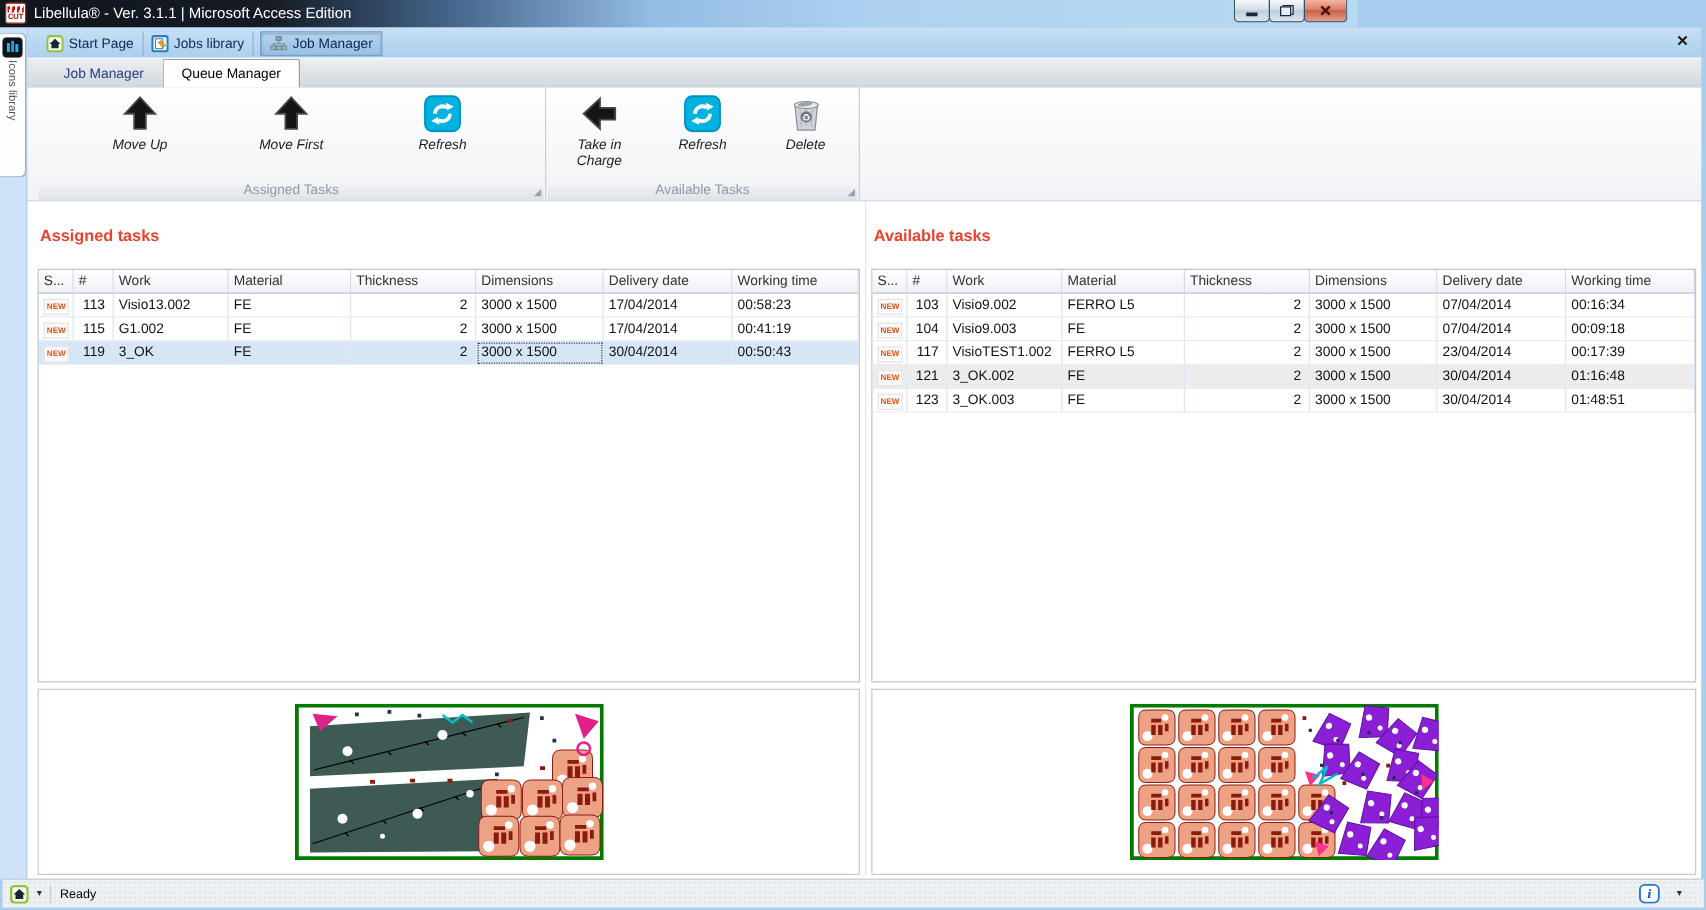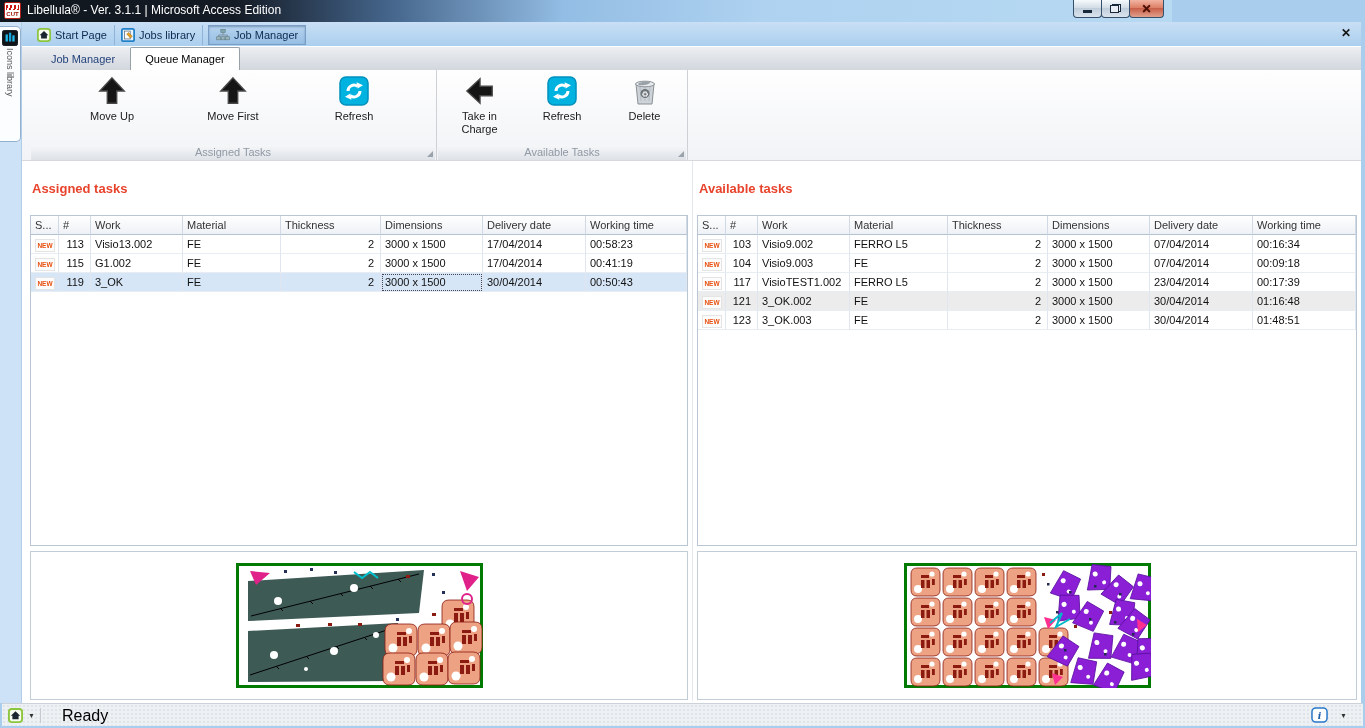--- a/index.html
+++ b/index.html
@@ -1,21 +1,21 @@
 <!DOCTYPE html>
 <html><head>
 <meta charset="utf-8">
 <style>
   * { margin:0; padding:0; box-sizing:border-box; }
   html,body { width:1365px; height:728px; overflow:hidden; }
   body { font-family:"Liberation Sans", sans-serif; background:#a9cdec; position:relative; }
   .screen { position:absolute; left:0; top:0; width:1365px; height:728px; }
 
   
-  .titlebar { position:absolute; left:0; top:0; width:1172px; height:22px;
+  .titlebar { position:absolute; left:0; top:0; width:1086px; height:22px;
     background:linear-gradient(90deg,#10161d 0%,#141b25 20%,#44648a 33%,#93bde4 48%,#aed2f0 65%,#b7d9f2 100%); }
   .appicon { position:absolute; left:4px; top:2px; width:17px; height:17px; background:#fdfdfd;
     border:1px solid #b02018; border-radius:2px; overflow:hidden; }
   .appicon .squig { position:absolute; left:1px; top:2px; width:13px; height:5px;
     background:repeating-linear-gradient(100deg,#cc1810 0 2px,#fdfdfd 2px 4px); }
   .appicon .cutlbl { position:absolute; left:0; bottom:0; width:100%; text-align:center;
     font-size:6px; font-weight:bold; color:#a01008; line-height:7px; }
   .wtitle { position:absolute; left:27px; top:3px; color:#fff; font-size:12px; }
   .winbtns { position:absolute; top:0; right:8px; display:flex; }
   .wbtn { height:18px; border:1px solid #35506b; border-top:none; border-radius:0 0 4px 4px;
@@ -51,21 +51,21 @@
   .stab.active { height:23px; line-height:23px; background:#fff; color:#000;
     border:1px solid #98a0a8; border-bottom:none; border-radius:2px 2px 0 0; z-index:3; }
 
   
   .ribbonwrap { position:absolute; left:22px; top:70px; width:1339px; height:91px;
     background:linear-gradient(#fefefe,#f1f3f6); border-bottom:1px solid #d7d9dc; }
   .rgroup { position:absolute; top:0; bottom:0; border-right:1px solid #cdd1d6; }
   .grpbtns { position:absolute; left:0; right:0; top:2px; height:72px; display:flex; justify-content:space-evenly; align-items:flex-start; }
   .rbtn { width:78px; padding-top:3px; display:flex; flex-direction:column; align-items:center; cursor:default; }
   .rbtn .bicon { width:32px; height:32px; display:flex; align-items:center; justify-content:center; }
-  .rbtn .blabel { margin-top:3px; font-size:11px; color:#1a1a1a; text-align:center; line-height:13px; }
+  .rbtn .blabel { margin-top:3px; font-size:11px; color:#1a1a1a; text-align:center; line-height:13px;font-style:italic; }
   .grplabel { position:absolute; left:1px; right:1px; bottom:0; height:15px;
     background:linear-gradient(#f6f7f9,#dee2e7); color:#9099a4; font-size:11px; text-align:center; line-height:15px; }
   .grpcorner { position:absolute; right:3px; bottom:3px; width:0; height:0;
     border-left:6px solid transparent; border-bottom:6px solid #9aa2ac; }
   .machbtn { position:absolute; left:0; right:0; top:0; height:74px; display:flex; align-items:center; justify-content:center;
     gap:6px; font-size:12px; font-weight:bold; color:#111; cursor:default; }
   .caret { font-size:8px; color:#222; }
 
   
   .mainarea { position:absolute; left:22px; top:161px; width:1339px; height:542px; background:#fff; }
@@ -91,21 +91,21 @@
   
   .pvbox { position:absolute; border:1px solid #c3cdd8; background:#fff; display:flex; align-items:center; justify-content:center; }
 
   
   .statusbar { position:absolute; left:2px; top:703px; width:1361px; height:23px; background:#eef1f4;
     background-image:radial-gradient(#e0e3e7 1px, transparent 1px); background-size:4px 4px;
     border-top:1px solid #cdd2d8; }
   .sb-home { position:absolute; left:4px; top:3px; width:18px; height:17px; display:flex; align-items:center; justify-content:center; }
   .sb-caret { position:absolute; font-size:7px; color:#333; top:8px; }
   .sb-sep { position:absolute; left:38px; top:4px; width:1px; height:15px; background:#c6cbd1; }
-  .sb-ready { position:absolute; left:60px; top:0; font-size:16px; color:#000; line-height:23px; }
+  .sb-ready { position:absolute; left:46px; top:0; font-size:10px; color:#000; line-height:23px; }
   .sb-info { position:absolute; right:34px; top:3px; width:18px; height:17px; }
   .sb-info-caret { right:16px; }
 
   svg { display:block; }
 </style>
 </head>
 <body>
 
 <div class="screen">
 

